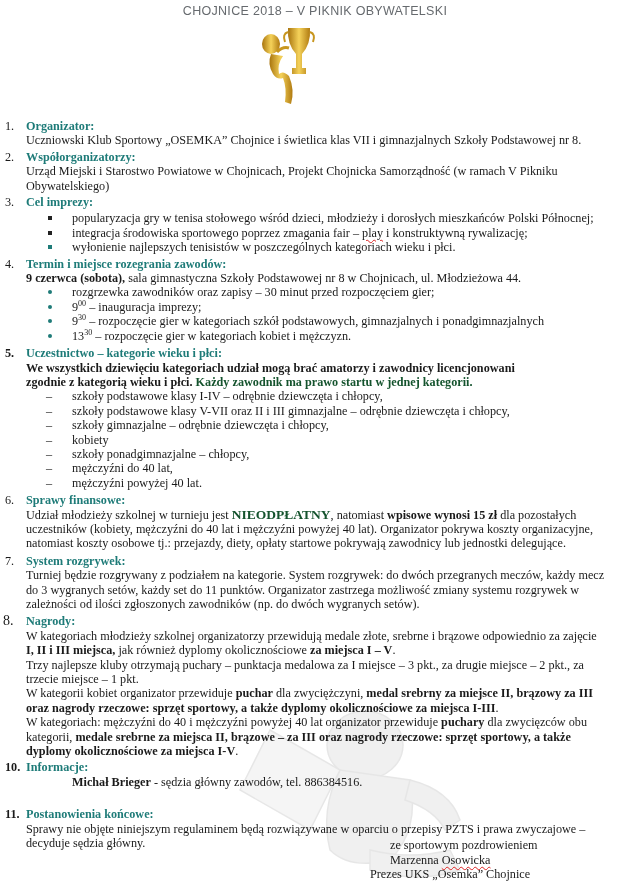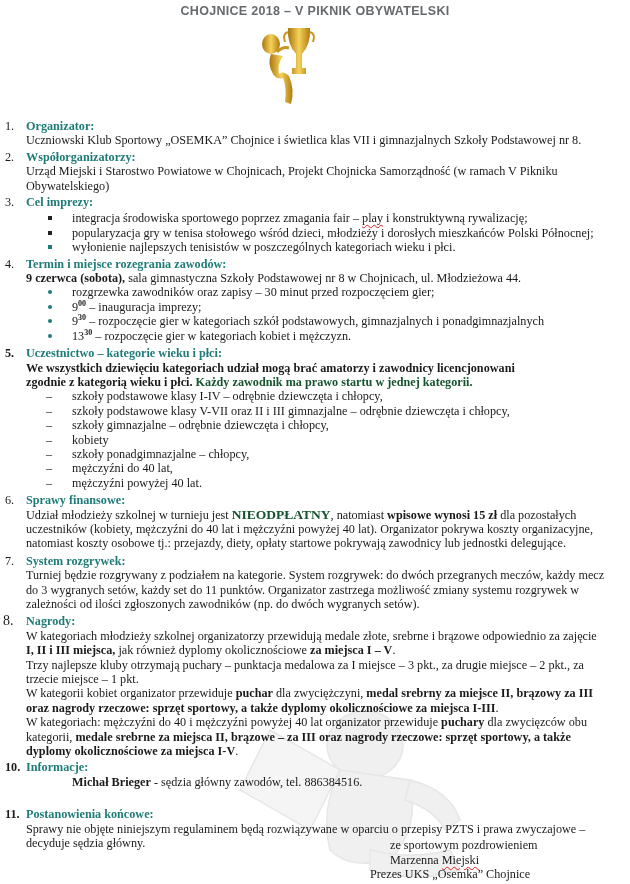--- a/index.html
+++ b/index.html
@@ -1,40 +1,40 @@
 <!DOCTYPE html>
 <html><head>
 <meta charset="utf-8">
 <style>
   * { margin: 0; padding: 0; box-sizing: border-box; }
   html, body { width: 630px; height: 884px; background: #ffffff; overflow: hidden; }
   body { position: relative; font-family: "Liberation Serif", serif; color: #1a1a1a; font-size: 12.2px; line-height: 14.4px; }
 
   .title { position: absolute; top: 4px; left: 0; width: 630px; text-align: center;
-    font-family: "Liberation Sans", sans-serif; font-weight: bold; font-size: 12.5px; color: #666a6e; letter-spacing: 0.3px; }
+    font-family: "Liberation Sans", sans-serif; font-weight: normal; font-size: 12.5px; color: #666a6e; letter-spacing: 0.3px; }
 
   .trophy { position: absolute; left: 255px; top: 22px; width: 65px; height: 90px; }
 
   .watermark { position: absolute; left: 230px; top: 690px; width: 260px; height: 194px; opacity: 0.5; }
 
   .doc { position: absolute; top: 119px; left: 0; width: 630px; }
   .sec { position: relative; padding-left: 26px; }
   .num { position: absolute; left: 5px; top: 0; width: 20px; color: #1a1a1a; }
   .num.big { font-size: 14px; left: 3px; }
   .head { color: #1e7b78; font-weight: bold; }
   .p { padding-right: 25px; }
   b, .b { font-weight: bold; }
   .red { color: #14532d; font-weight: bold; }
   ul.sq, ul.dot, ul.dash { list-style: none; padding-left: 46px; }
   ul li { position: relative; padding-left: 26px; }
   ul.sq li::before { content: ""; position: absolute; left: 2px; top: 5px; width: 4px; height: 4px; background: #222; }
   ul.sq li.alt::before { background: #1e7b78; }
   ul.dot li::before { content: ""; position: absolute; left: 2px; top: 5px; width: 4px; height: 4px; border-radius: 50%; background: #1e7b78; }
   ul.dash li::before { content: "–"; position: absolute; left: 0; top: 0; }
-  sup { font-size: 8px; line-height: 0; font-weight: bold; }
+  sup { font-size: 8px; line-height: 0; }
   .wavy { text-decoration: underline wavy #d22; text-underline-offset: 2px; text-decoration-thickness: 1px; }
   .sig { position: absolute; top: 838px; left: 390px; width: 150px; line-height: 14.5px; }
 </style>
 </head>
 <body>
 
 <div class="title">CHOJNICE 2018 – V PIKNIK OBYWATELSKI</div>
 
 <svg class="trophy" viewBox="0 0 65 90">
   <defs>
@@ -73,22 +73,22 @@
     <span class="num">2.</span>
     <div class="head">Współorganizatorzy:</div>
     <div class="p" style="padding-right:40px">Urząd Miejski  i  Starostwo Powiatowe w Chojnicach, Projekt Chojnicka Samorządność (w ramach V Pikniku Obywatelskiego)</div>
   </div>
 
   <div class="sec" style="margin-bottom:2px">
     <span class="num">3.</span>
     <div class="head">Cel imprezy:</div>
   </div>
   <ul class="sq" style="margin-bottom:2px">
+    <li>popularyzacja gry w tenisa stołowego wśród dzieci, młodzieży i dorosłych mieszkańców Polski Północnej;</li>
     <li><span>integracja środowiska sportowego poprzez zmagania fair – </span><span class="wavy">play</span><span> i konstruktywną rywalizację;</span></li>
-    <li>popularyzacja gry w tenisa stołowego wśród dzieci, młodzieży i dorosłych mieszkańców Polski Północnej;</li>
     <li class="alt">wyłonienie najlepszych tenisistów w poszczególnych kategoriach wieku i płci.</li>
   </ul>
 
   <div class="sec">
     <span class="num">4.</span>
     <div class="head">Termin i miejsce rozegrania zawodów:</div>
     <div class="p"><b>9 czerwca (sobota),</b><span> sala gimnastyczna Szkoły Podstawowej nr 8 w Chojnicach, ul. Młodzieżowa 44.</span></div>
   </div>
   <ul class="dot" style="margin-bottom:3px">
     <li><span>rozgrzewka zawodników oraz zapisy – 30 minut przed rozpoczęciem gier;</span></li>
@@ -141,15 +141,15 @@
 
   <div class="sec">
     <span class="num b">11.</span>
     <div class="head">Postanowienia końcowe:</div>
     <div class="p" style="padding-right:28px">Sprawy nie objęte niniejszym regulaminem będą rozwiązywane w oparciu o przepisy PZTS i prawa zwyczajowe – decyduje sędzia główny.</div>
   </div>
 </div>
 
 <div class="sig">
   <div>ze sportowym pozdrowieniem</div>
-  <div><span>Marzenna </span><span class="wavy">Miejski</span></div>
+  <div><span>Marzenna </span><span class="wavy">Osowicka</span></div>
   <div style="white-space:nowrap;margin-left:-20px;margin-right:-20px">Prezes UKS „Osemka” Chojnice</div>
 </div>
 
 </body></html>

